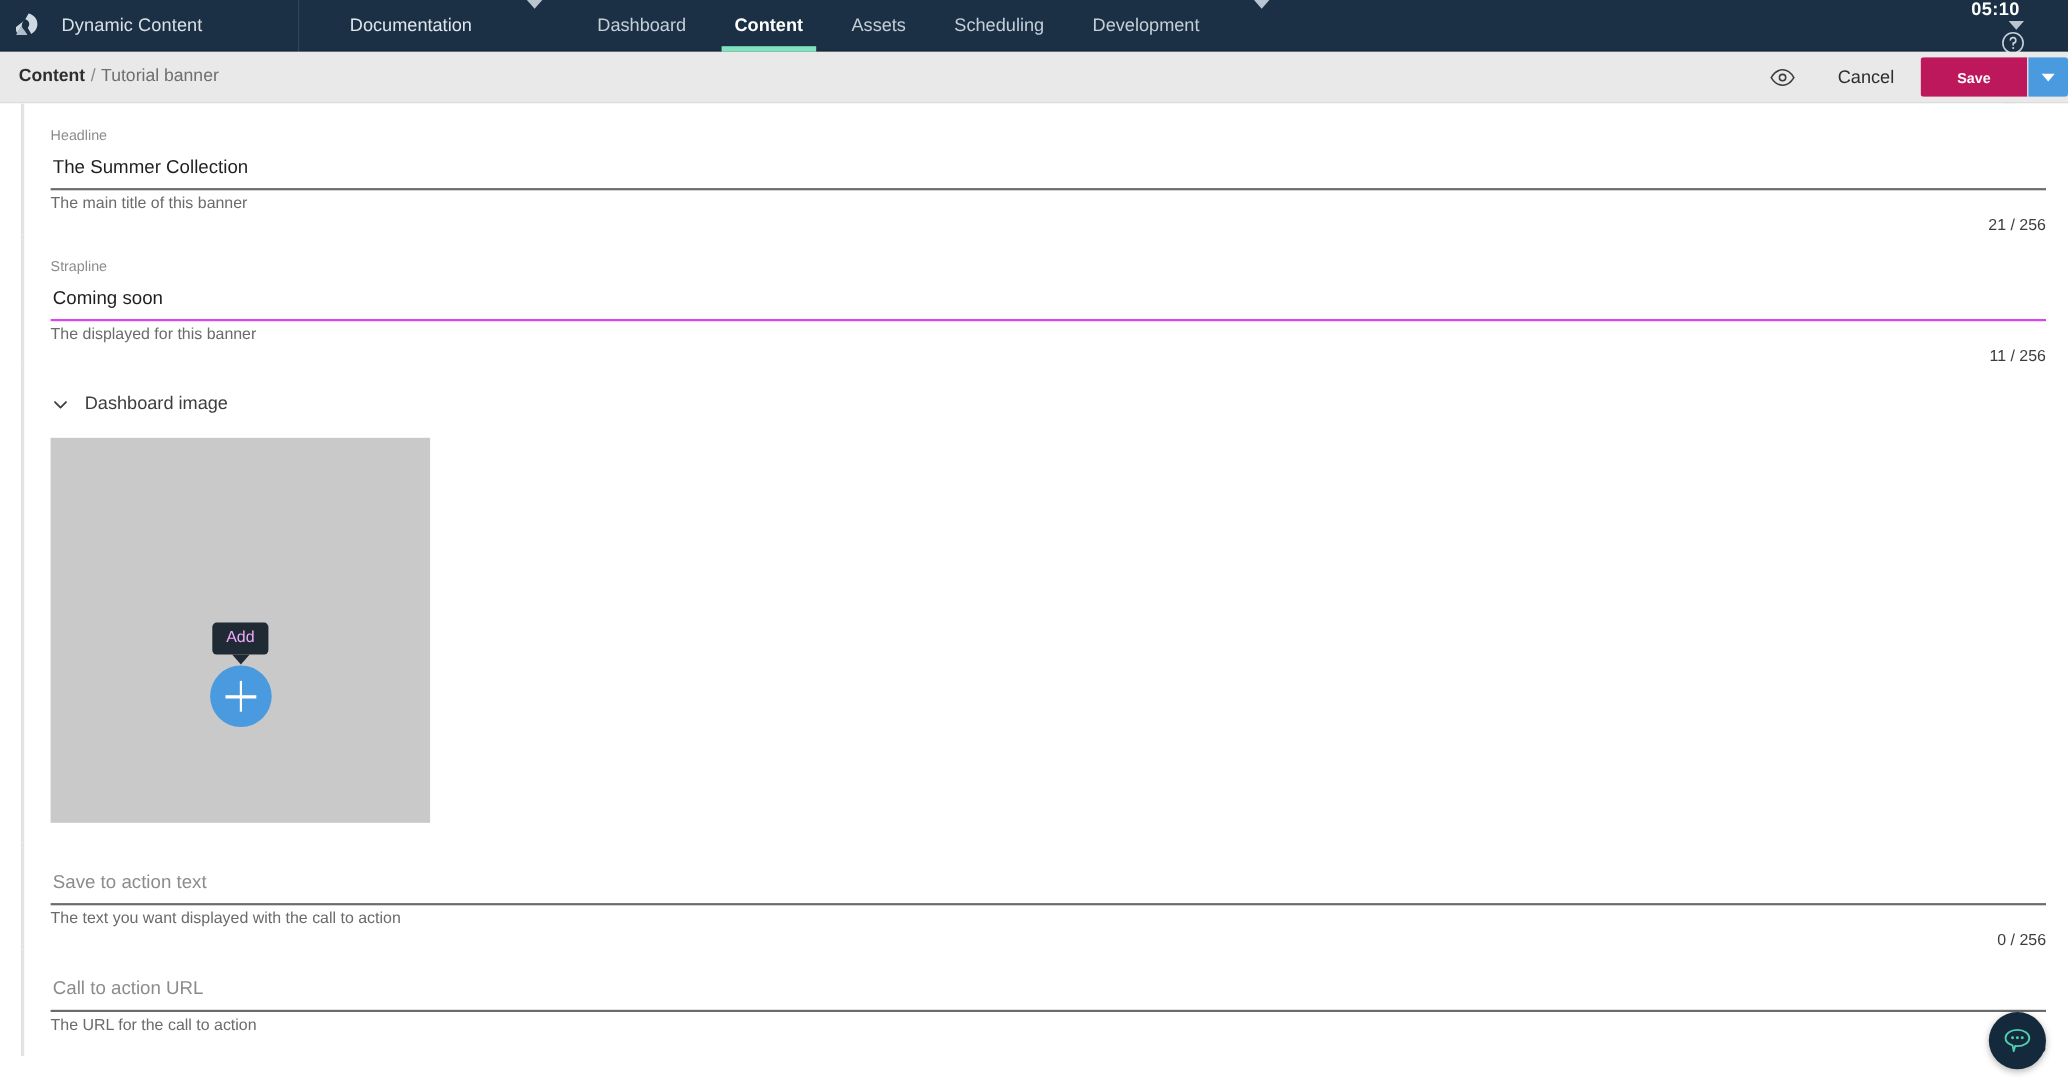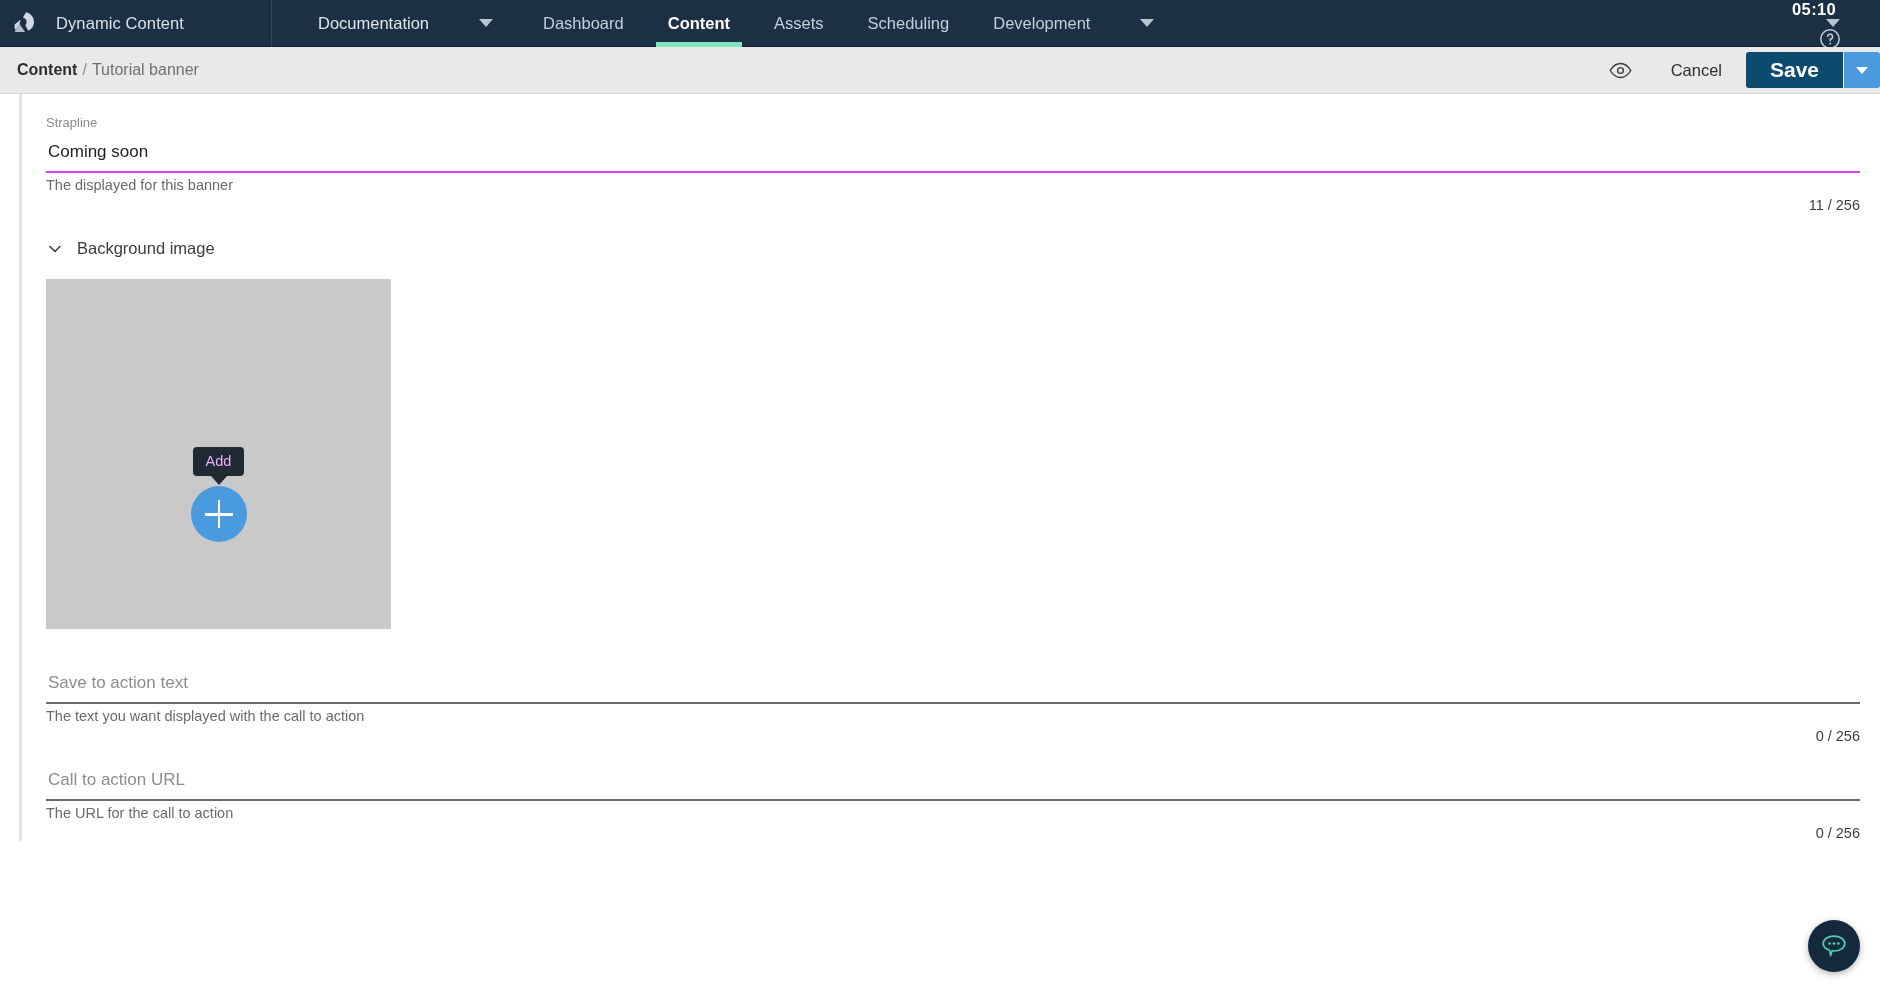--- a/index.html
+++ b/index.html
@@ -36,21 +36,20 @@
     display: block;
   }
   .brand-name {
     color: #d9e0e7;
     font-size: 16.5px;
     margin-left: 17px;
     letter-spacing: .1px;
   }
   .nav-section {
     display: flex;
-    align-items: center;
     height: 47px;
     padding-left: 24px;
   }
   .nav-item {
     position: relative;
     height: 47px;
     display: flex;
     align-items: center;
     padding: 0 22px;
     color: #c5cfd8;
@@ -134,23 +133,23 @@
     cursor: pointer;
   }
   .save-group {
     display: flex;
     height: 36px;
     margin-right: 0;
     border-radius: 3px;
     overflow: hidden;
   }
   .save-btn {
-    background: #0c4a6e;
+    background: #be185d;
     color: #ffffff;
-    font-size: 21px;
+    font-size: 13px;
     font-weight: bold;
     width: 97px;
     display: flex;
     align-items: center;
     justify-content: center;
     cursor: pointer;
   }
   .save-split {
     width: 1px;
     background: #e9e9e9;
@@ -376,38 +375,46 @@
       <div class="save-split"></div>
       <div class="save-caret">
           <i></i>
         </div>
     </div>
   </div>
 </div>
 
 <div class="body">
 
+  <div class="field-group group-pad">
+    <div class="field-label">Headline</div>
+    <div class="field-value-row">
+      <div class="field-value">The Summer Collection</div>
+      <div class="field-help">The main title of this banner</div>
+      <div class="counter">21 / 256</div>
+    </div>
+  </div>
 
   <div class="field-group group-pad">
     <div class="field-label">Strapline</div>
     <div class="field-value-row">
       <div class="field-value focused">Coming soon</div>
       <div class="field-help">The displayed for this banner</div>
       <div class="counter">11 / 256</div>
     </div>
   </div>
 
   <div class="bg-section">
     <div class="section-head">
       <span class="chev">
         <svg width="16" height="16" viewBox="0 0 16 16" fill="none" stroke="#3d3d3d" stroke-width="1.6">
           <path d="M3 5.5 L8 10.5 L13 5.5" stroke-linecap="round" stroke-linejoin="round"></path>
         </svg>
       </span>
-      <span class="section-title">Background image</span>
+      <span class="section-title">Dashboard image</span>
     </div>
     <div class="img-placeholder">
       <div class="add-wrap">
         <div class="tooltip">Add</div>
         <div class="add-btn">
           <span class="plus-box">
             <span class="plus-h"></span>
               <span class="plus-v"></span>
           </span>
         </div>

